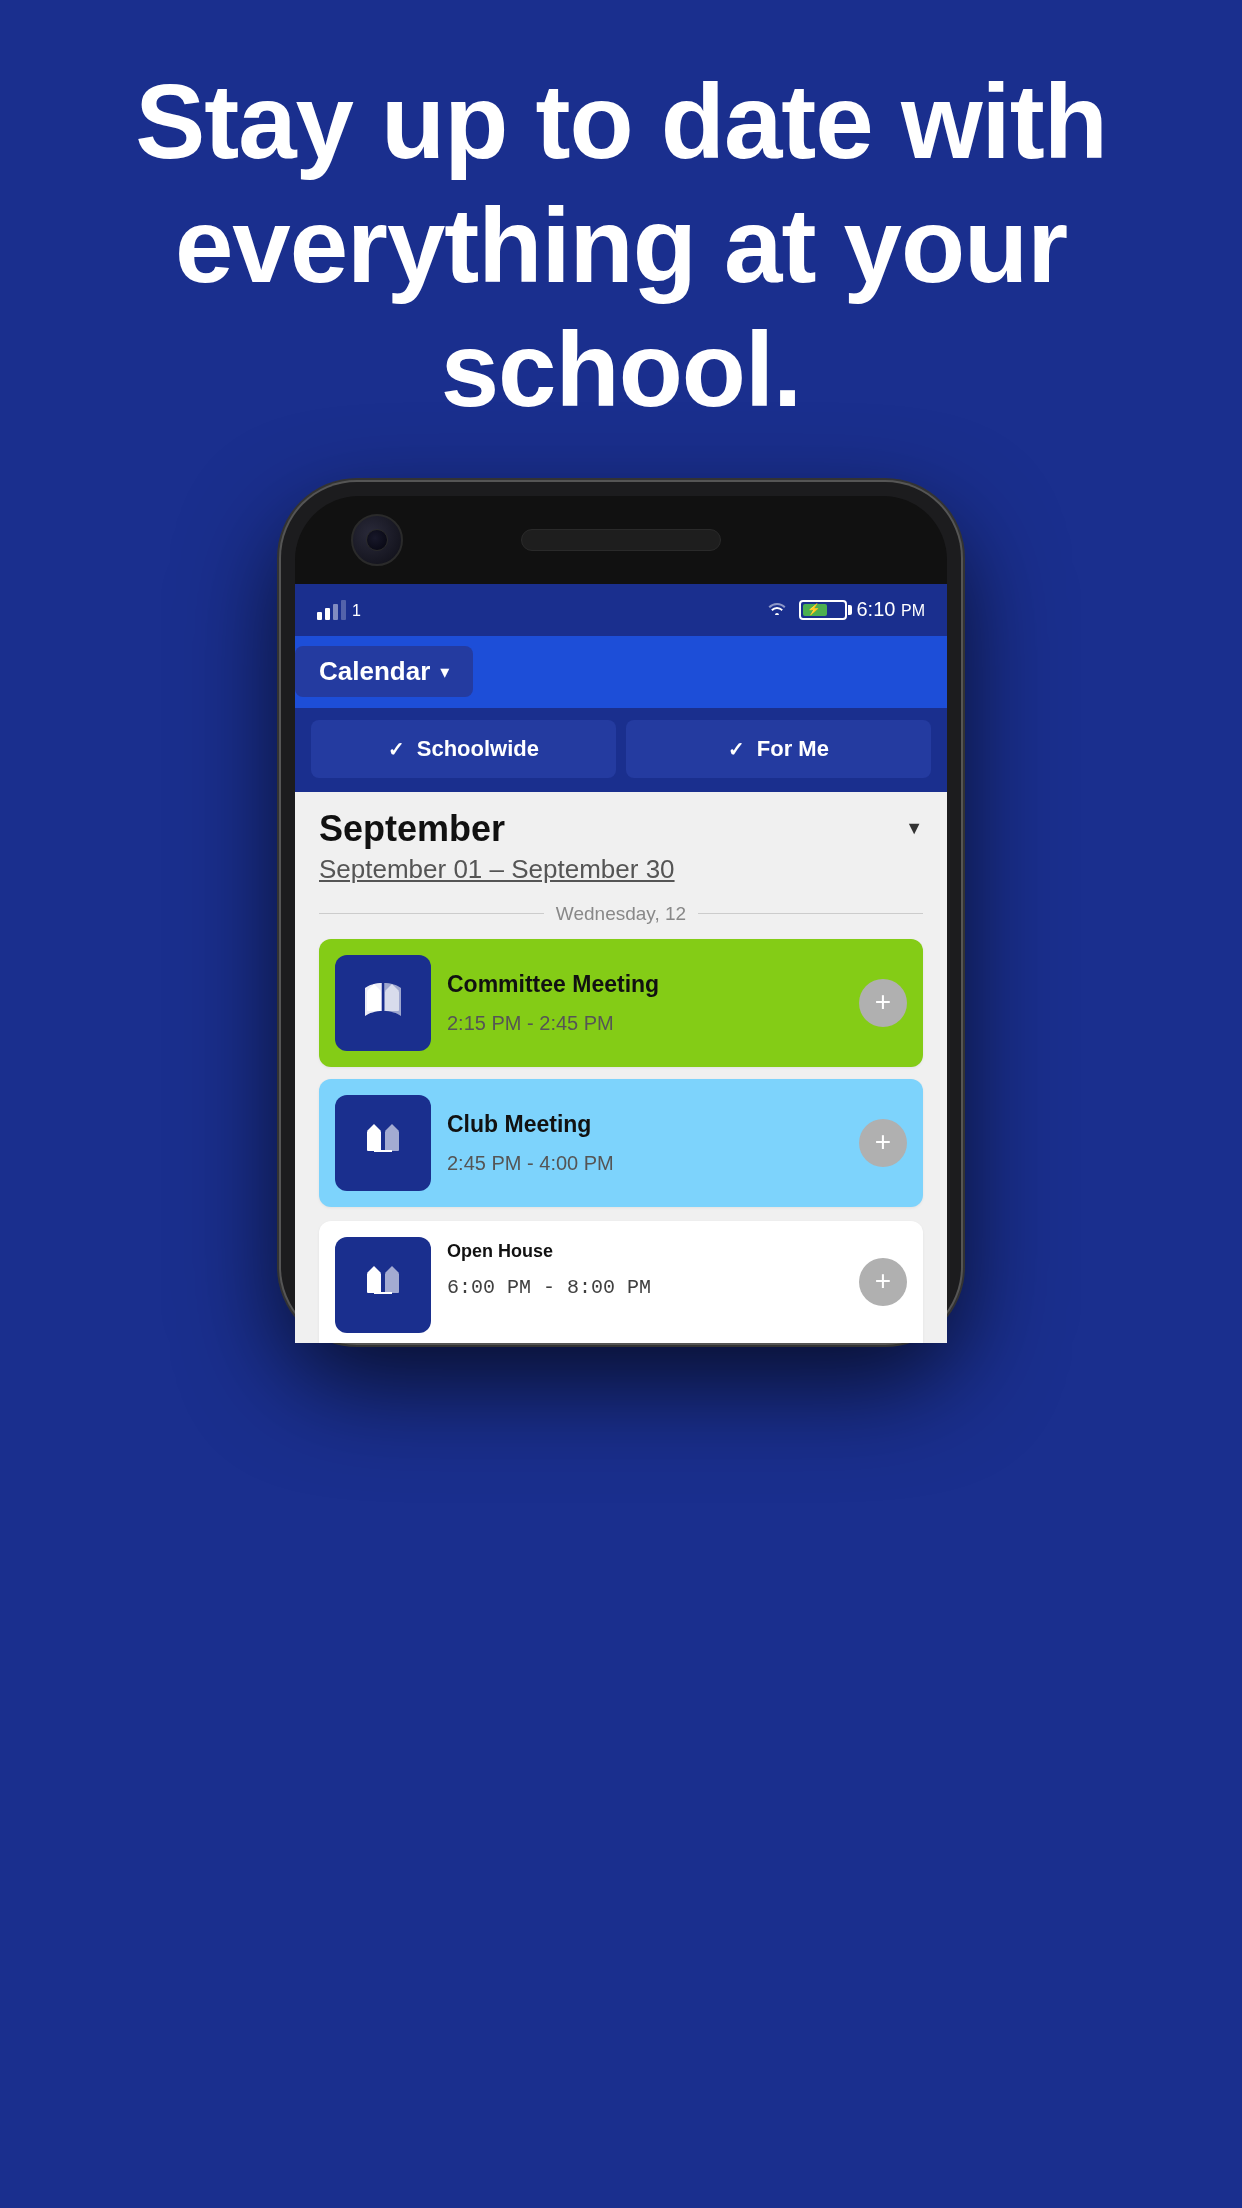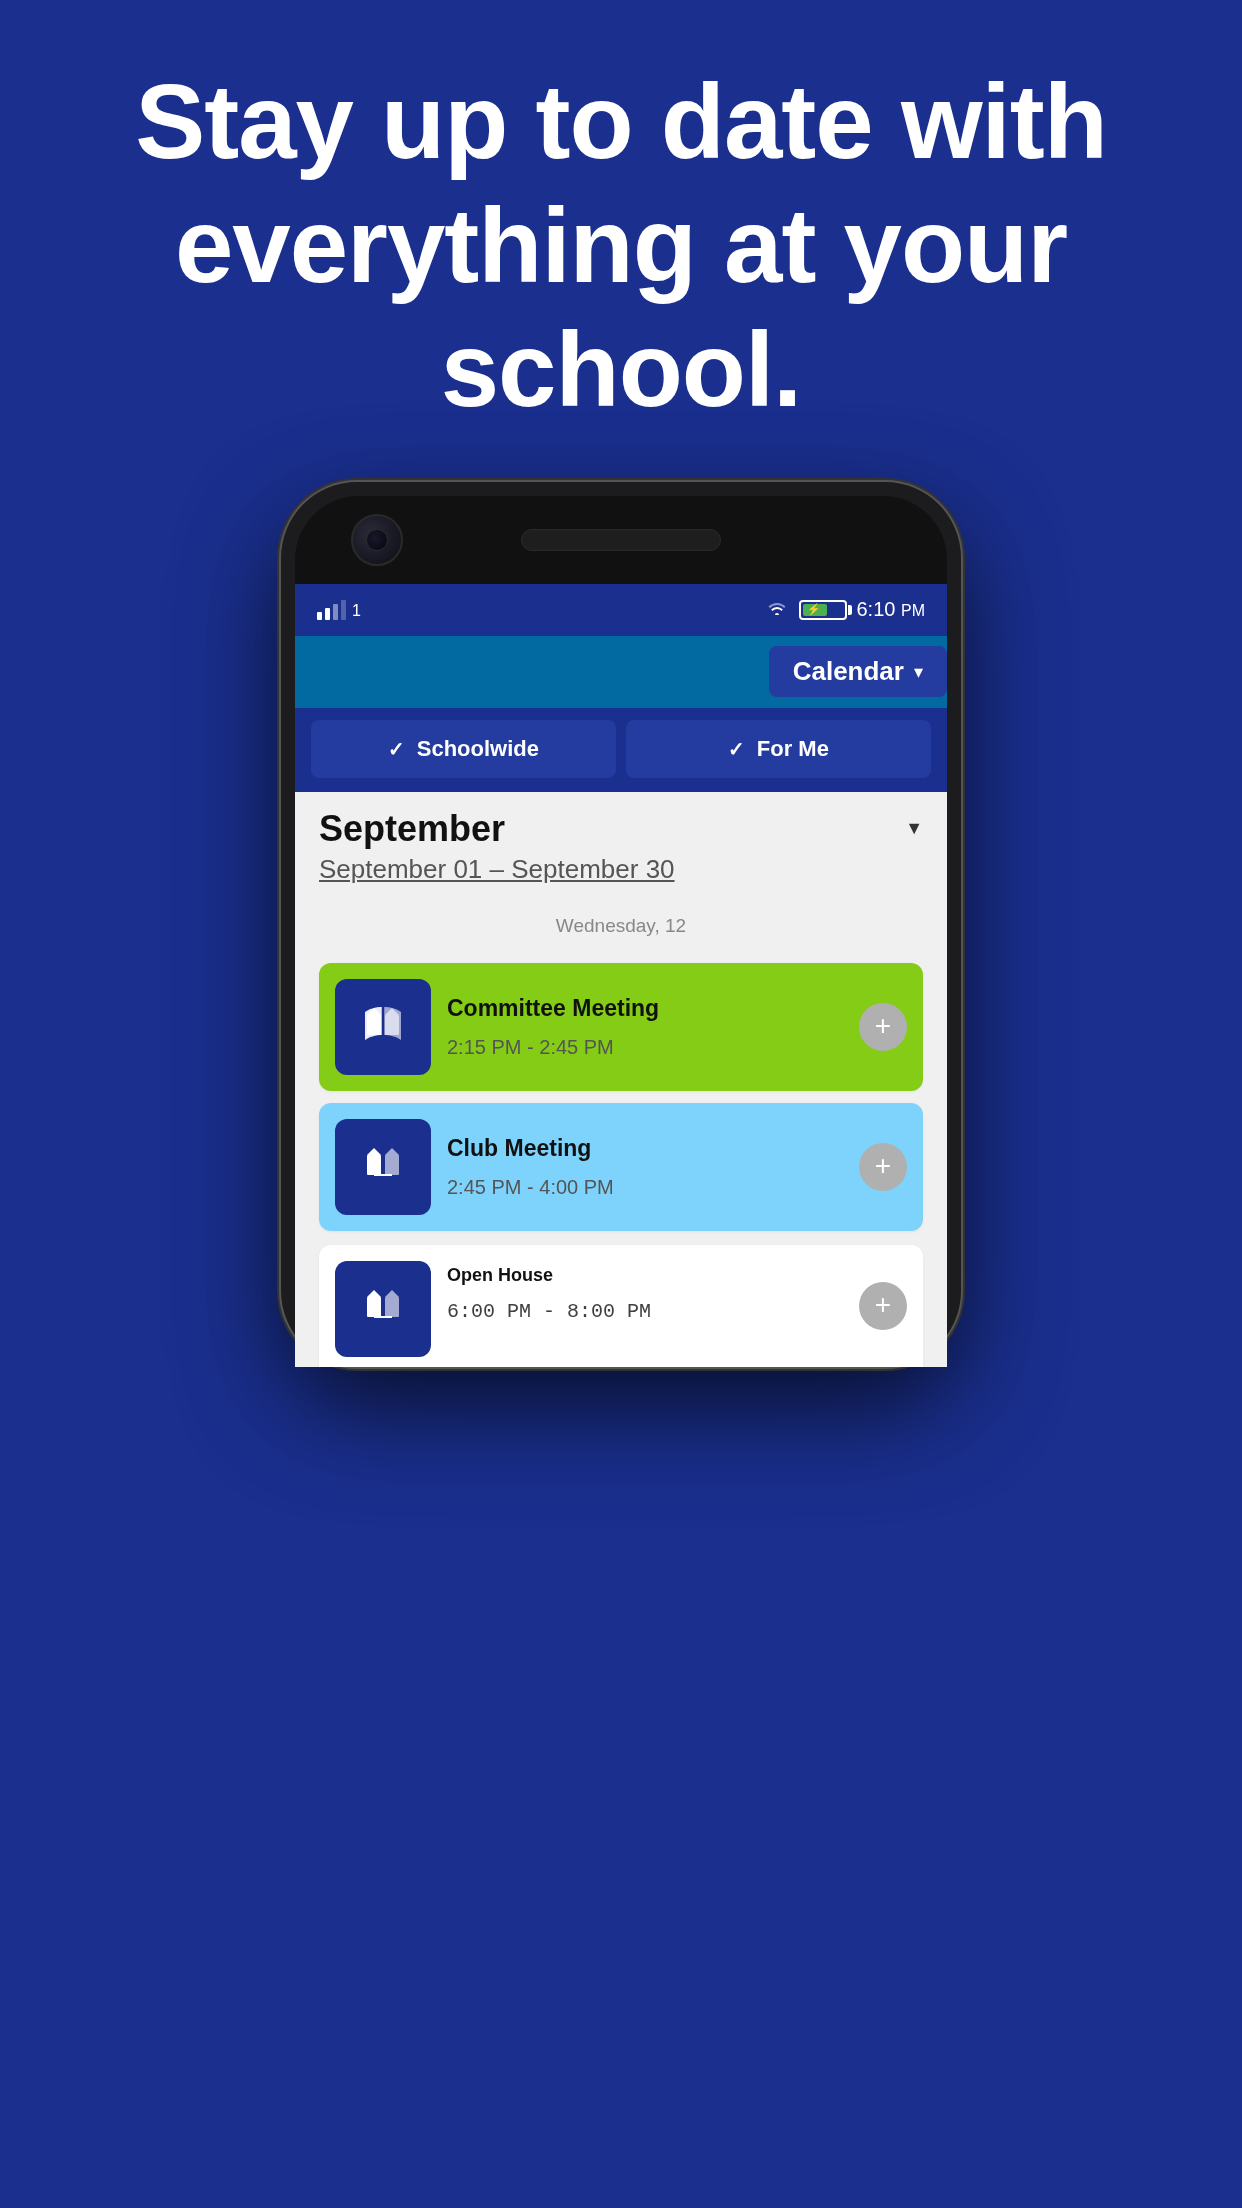--- a/index.html
+++ b/index.html
@@ -75,21 +75,21 @@
             <div style="position: absolute; right: -7px; top: 50%; transform: translateY(-50%);
                         width: 4px; height: 10px; background: white; border-radius: 0 2px 2px 0;"></div>
           </div>
 
           <span style="font-size: 20px; font-weight: 500; color: white;">
             <span>6:10</span> <span style="font-size: 16px;">PM</span>
           </span>
         </div>
       </div>
 
-      <div style="background: #0369a1; height: 72px; display: flex; align-items: center; justify-content: flex-end;">
+      <div style="background: #1d4ed8; height: 72px; display: flex; align-items: center; justify-content: flex-start;">
         <div style="background: #243ba0; border-radius: 8px; padding: 10px 24px;
                     display: flex; align-items: center; gap: 10px; cursor: pointer;">
           <span style="font-size: 26px; font-weight: 700; color: white;">Calendar</span>
           <span style="font-size: 18px; color: white;">▾</span>
         </div>
       </div>
 
       <div style="background: #1a2f8e; padding: 12px 16px 14px; display: flex; gap: 10px;">
         <button style="flex: 1; background: #243ba0; border: none; border-radius: 8px;
                        padding: 16px 14px; display: flex; align-items: center;
@@ -106,21 +106,21 @@
       </div>
 
       <div style="background: #f0f0f0; padding: 16px 24px 0;">
 
         <div style="display: flex; align-items: center; justify-content: space-between; margin-bottom: 4px;">
           <span style="font-size: 36px; font-weight: 800; color: #111;">September</span>
           <span style="font-size: 18px; color: #333;">▼</span>
         </div>
         <div style="font-size: 26px; color: #555; margin-bottom: 18px; text-decoration: underline;">September 01 – September 30</div>
 
-        <div style="display: flex; align-items: center; gap: 12px; margin: 10px 0 14px; flex-direction: column;">
+        <div style="display: flex; align-items: center; gap: 12px; margin: 10px 0 14px;">
           <div style="flex: 1; height: 1px; background: #ccc;"></div>
           <span style="font-size: 19px; color: #888; white-space: nowrap;">Wednesday, 12</span>
           <div style="flex: 1; height: 1px; background: #ccc;"></div>
         </div>
 
         <div style="background: #84cc16; border-radius: 12px; margin-bottom: 12px;
                     display: flex; align-items: center; padding: 16px 16px; gap: 16px;
                     position: relative; box-shadow: 0 1px 3px rgba(0,0,0,0.06);">
           <div style="width: 96px; height: 96px; background: #1a2f8e; border-radius: 12px;
                       display: flex; align-items: center; justify-content: center; flex-shrink: 0;">

